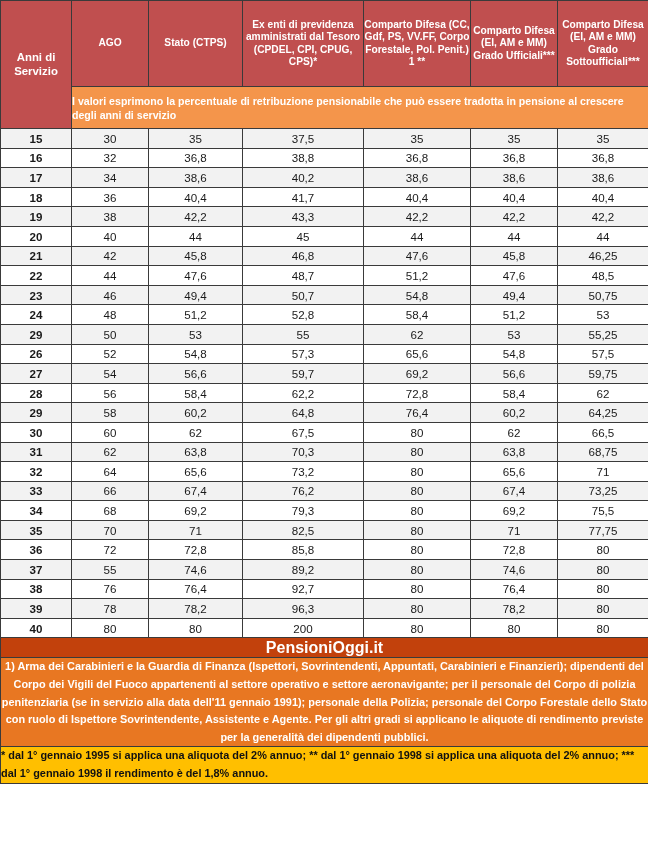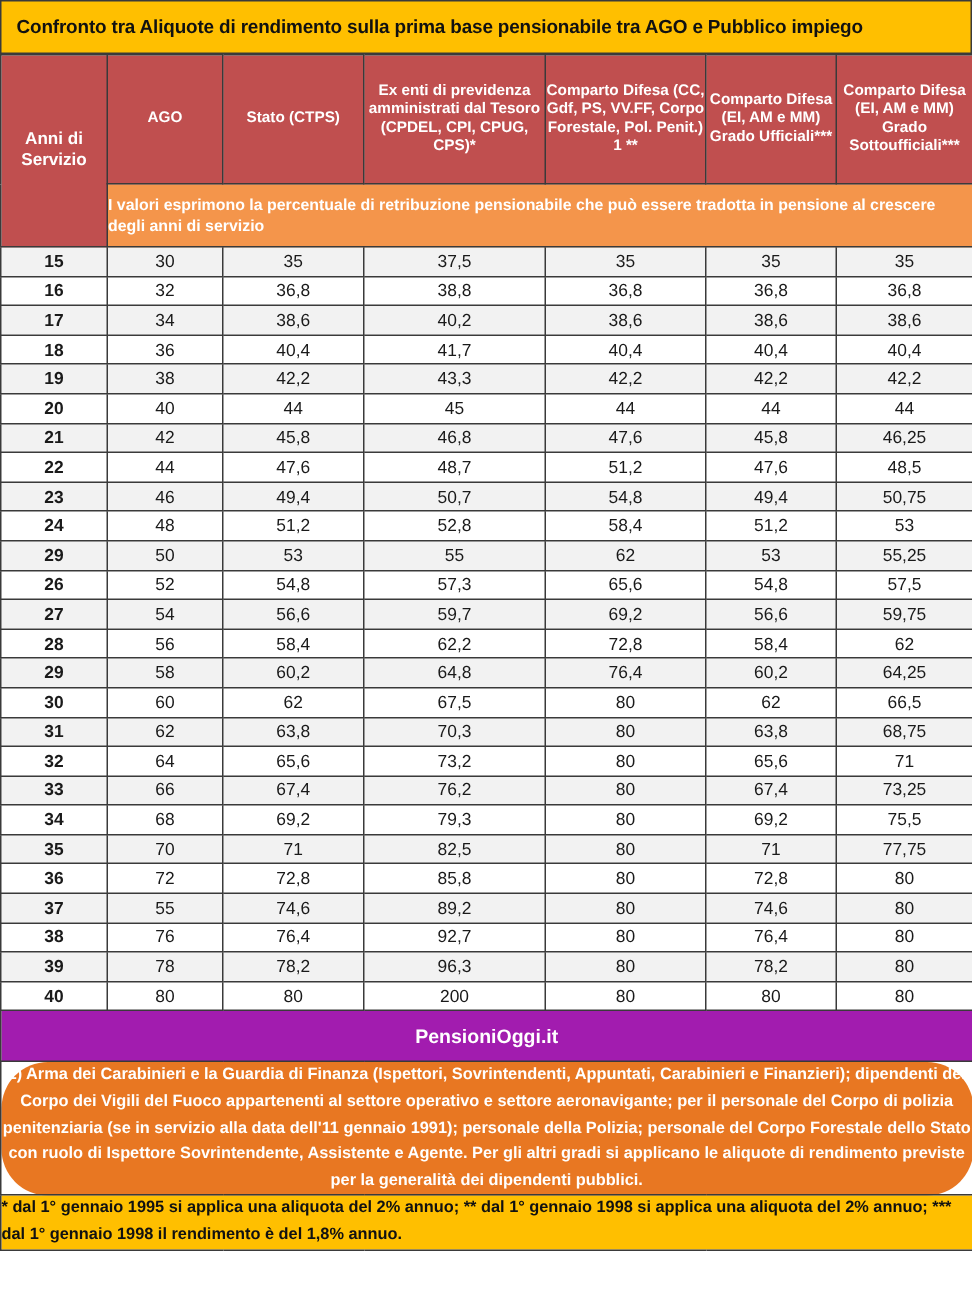--- a/index.html
+++ b/index.html
@@ -76,38 +76,37 @@
     height: 19.6px;
     background: #ffffff;
   }
   tr.alt td.cell {
     background: #F2F2F2;
   }
   td.cell.yr {
     font-weight: bold;
   }
   .brand {
-    background: #a21caf;
+    background: #c2410c;
     color: #ffffff;
     font-weight: bold;
-    font-size: 13px;
+    font-size: 16px;
     text-align: center;
     vertical-align: middle;
-    height: 34px;
+    height: 20px;
   }
   .note-orange {
     background: #E87722;
     color: #ffffff;
     font-weight: bold;
     font-size: 10.9px;
     line-height: 17.6px;
     text-align: center;
     vertical-align: middle;
     padding: 3px 5px;
-    border-radius: 31px;
   }
   .note-yellow {
     background: #FFBF00;
     color: #111111;
     font-weight: bold;
     font-size: 10.9px;
     line-height: 17.6px;
     vertical-align: middle;
     padding: 4px 6px;
   }
@@ -117,21 +116,20 @@
   .c3 { width: 121px; }
   .c4 { width: 107px; }
   .c5 { width: 87px; }
   .c6 { width: 91px; }
 </style>
 </head>
 <body>
 
 <div id="page">
 
-  <div class="title-bar">Confronto tra Aliquote di rendimento sulla prima base pensionabile tra AGO e Pubblico impiego</div>
 
   <table class="grid">
     <colgroup>
       <col class="c0">
         <col class="c1">
         <col class="c2">
         <col class="c3">
         <col class="c4">
         <col class="c5">
         <col class="c6">

